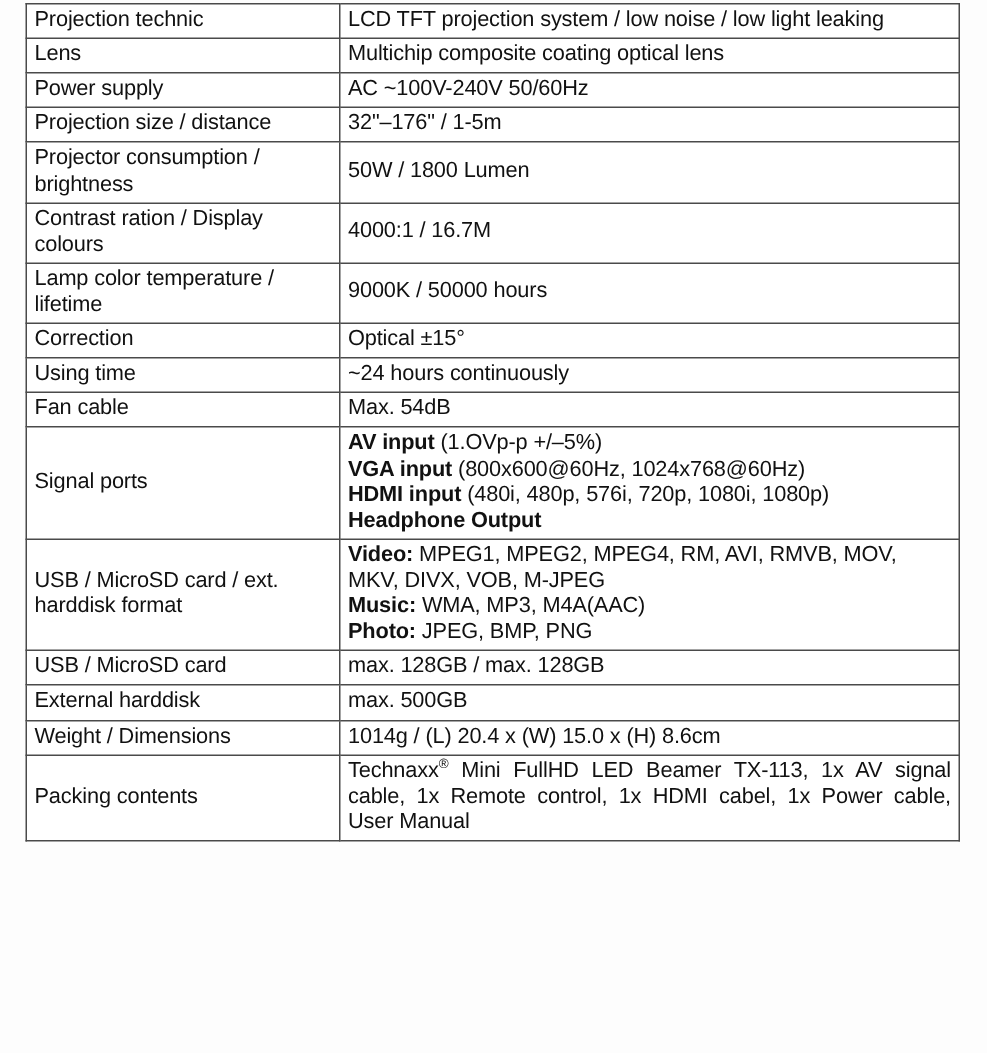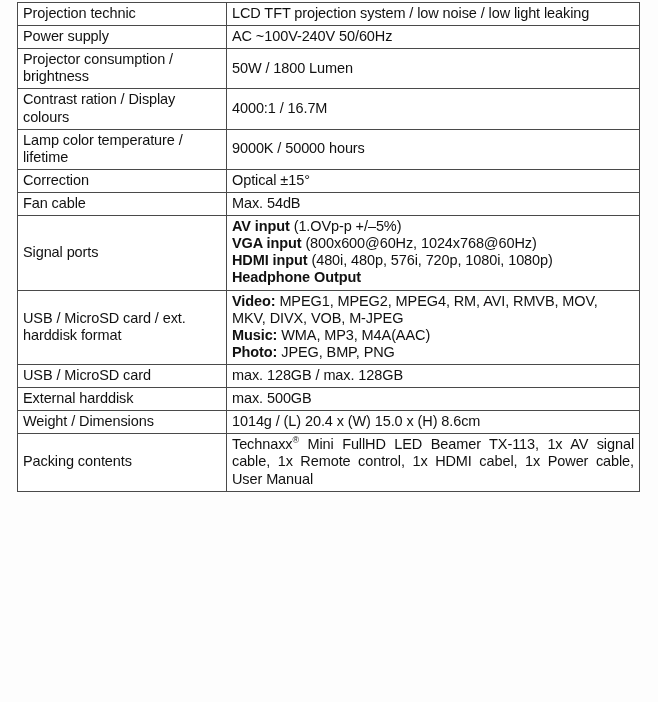--- a/index.html
+++ b/index.html
@@ -55,38 +55,50 @@
 <body>
 
 <div id="sheet">
   <table id="spec-table">
     <tbody id="spec-body">
         <tr>
           <td class="lbl-a">Projection technic</td>
           <td class="val">LCD TFT projection system / low noise / low light leaking</td>
         </tr>
         <tr>
+          <td class="lbl-a">Lens</td>
+          <td class="val">Multichip composite coating optical lens</td>
+        </tr>
+        <tr>
           <td class="lbl-a">Power supply</td>
           <td class="val">AC ~100V-240V 50/60Hz</td>
+        </tr>
+        <tr>
+          <td class="lbl-b">Projection size / distance</td>
+          <td class="val">32"–176" / 1-5m</td>
         </tr>
         <tr>
           <td class="lbl-b">Projector consumption / brightness</td>
           <td class="val">50W / 1800 Lumen</td>
         </tr>
         <tr>
           <td class="lbl-b">Contrast ration / Display colours</td>
           <td class="val">4000:1 / 16.7M</td>
         </tr>
         <tr>
           <td class="lbl-b">Lamp color temperature / lifetime</td>
           <td class="val">9000K / 50000 hours</td>
         </tr>
         <tr>
           <td class="lbl-a">Correction</td>
           <td class="val">Optical ±15°</td>
+        </tr>
+        <tr>
+          <td class="lbl-a">Using time</td>
+          <td class="val">~24 hours continuously</td>
         </tr>
         <tr>
           <td class="lbl-a">Fan cable</td>
           <td class="val">Max. 54dB</td>
         </tr>
         <tr>
           <td class="lbl-a tall">Signal ports</td>
           <td class="val multi">
             <div><b>AV input</b><span> (1.OVp-p +/–5%)</span></div>
             <div><b>VGA input</b><span> (800x600@60Hz, 1024x768@60Hz)</span></div>

